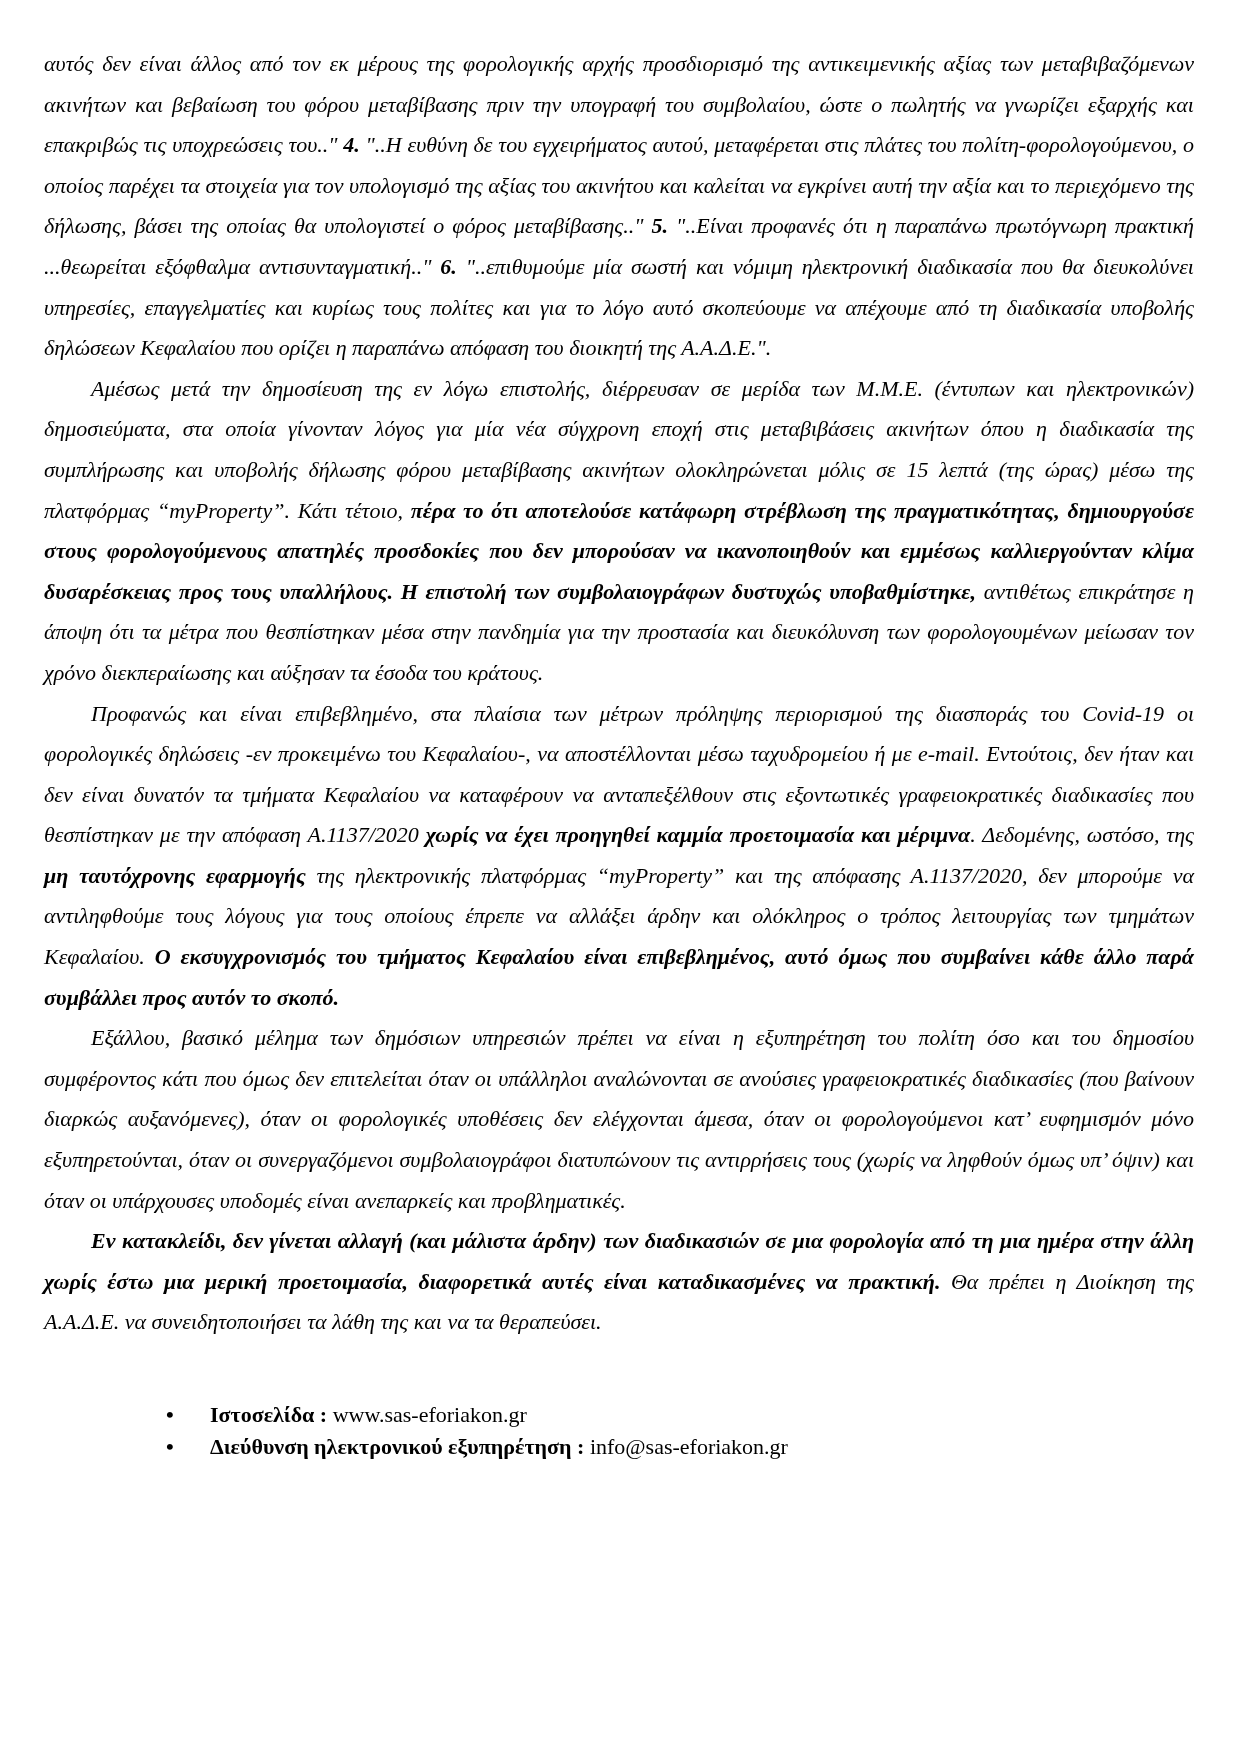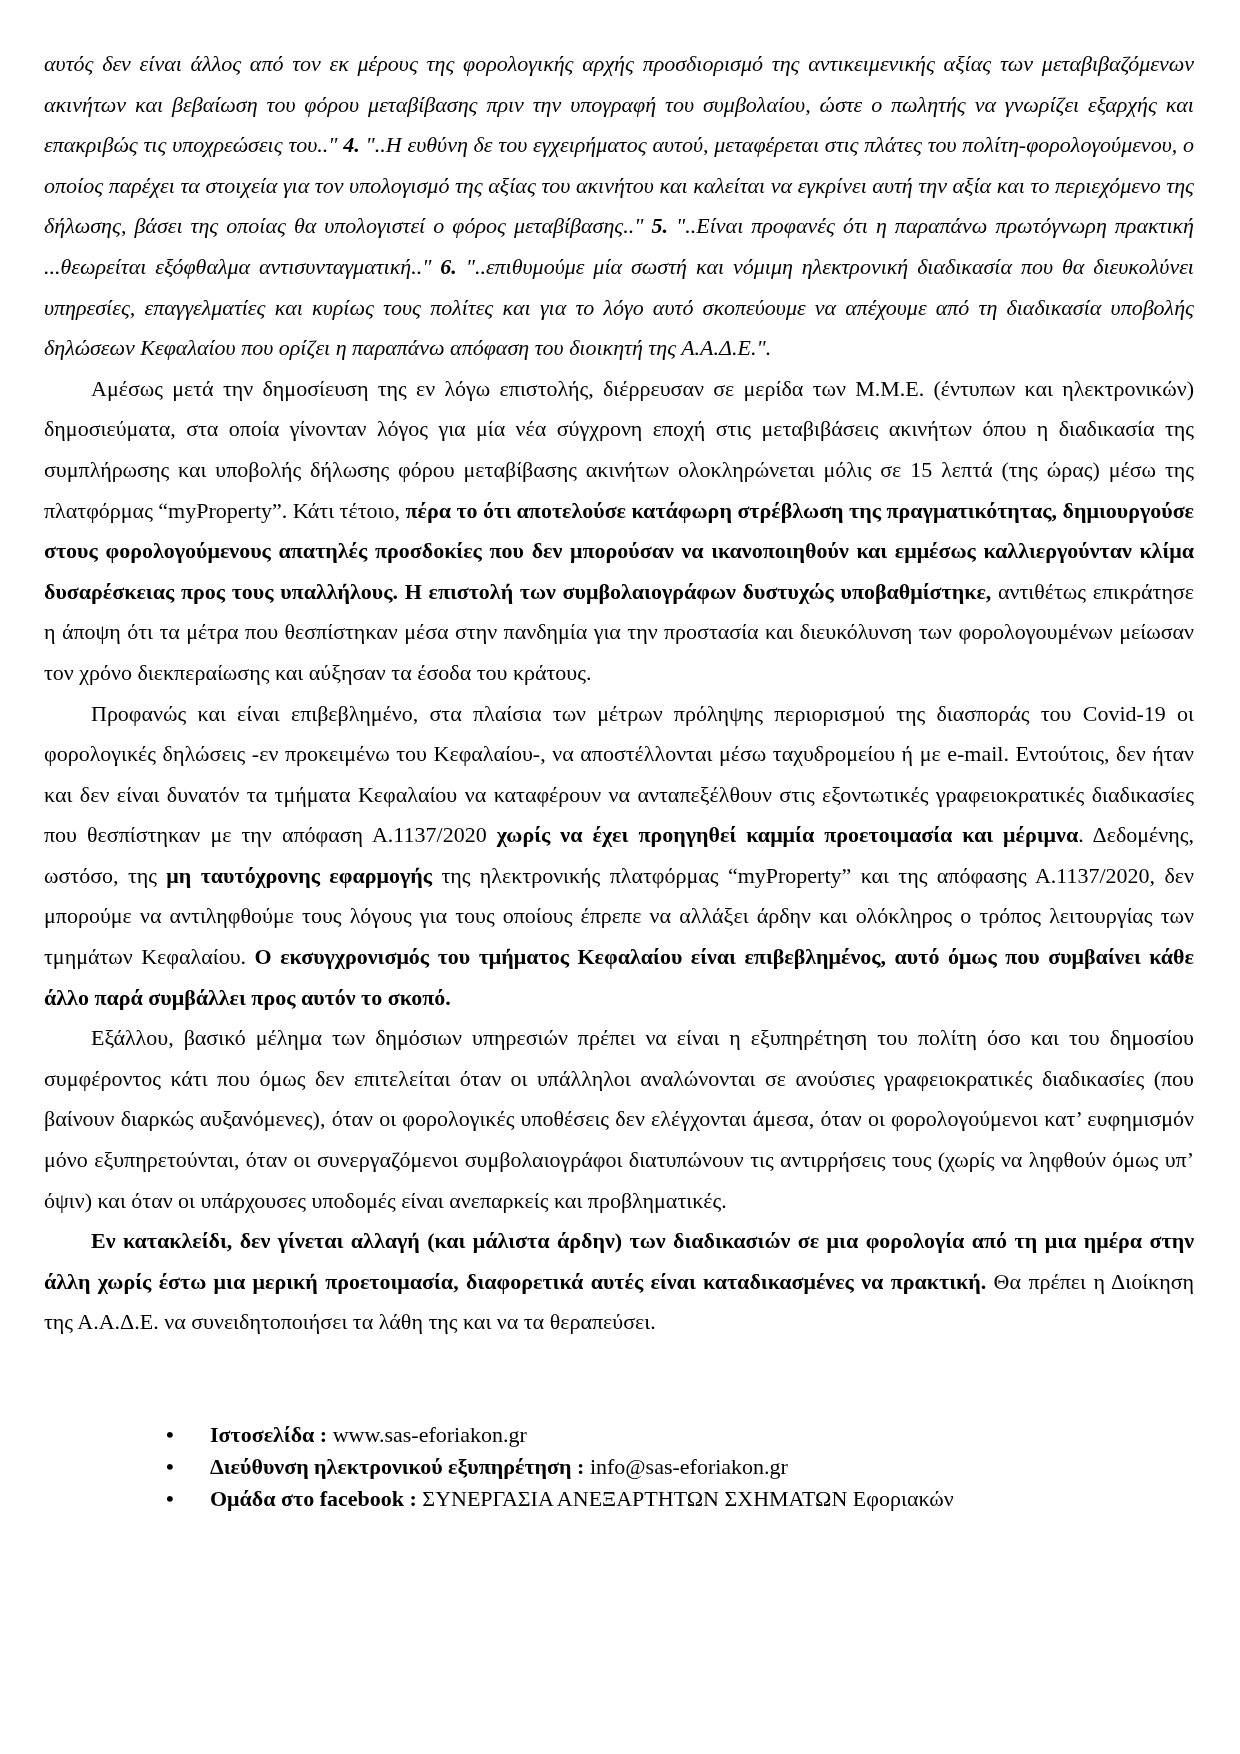--- a/index.html
+++ b/index.html
@@ -17,25 +17,26 @@
     height: 1503px;
     padding: 44px 46px 0 44px;
     background: #ffffff;
   }
   p.body {
     margin: 0;
     font-size: 22px;
     line-height: 40.6px;
     text-align: justify;
     color: #000000;
+    font-style: italic;
   }
   p.body.indent { text-indent: 47px; }
   p.body.italic { font-style: italic; }
   .bold { font-weight: bold; }
-  .contact-list { margin-top: 76px; }
+  .contact-list { margin-top: 56px; }
   .bullet-item {
     margin-left: 122px;
     font-size: 22px;
     line-height: 32px;
     color: #000000;
   }
   .bullet-dot {
     display: inline-block;
     width: 44px;
     font-weight: bold;
@@ -48,15 +49,14 @@
   <div id="doc-body">
       <p class="body italic"><span>αυτός δεν είναι άλλος από τον εκ μέρους της φορολογικής αρχής προσδιορισμό της αντικειμενικής αξίας των μεταβιβαζόμενων ακινήτων και βεβαίωση του φόρου μεταβίβασης πριν την υπογραφή του συμβολαίου, ώστε  ο πωλητής να γνωρίζει εξαρχής και επακριβώς τις υποχρεώσεις του.." </span><span class="bold">4.</span><span> "..Η ευθύνη δε του εγχειρήματος αυτού, μεταφέρεται στις πλάτες του πολίτη-φορολογούμενου, ο οποίος παρέχει τα στοιχεία για τον υπολογισμό της αξίας του ακινήτου και καλείται να εγκρίνει αυτή την αξία και το περιεχόμενο της δήλωσης, βάσει της οποίας θα υπολογιστεί ο φόρος μεταβίβασης.." </span><span class="bold">5.</span><span> "..Είναι προφανές ότι η παραπάνω πρωτόγνωρη πρακτική ...θεωρείται εξόφθαλμα αντισυνταγματική.." </span><span class="bold">6.</span><span> "..επιθυμούμε μία σωστή και νόμιμη ηλεκτρονική διαδικασία που θα διευκολύνει υπηρεσίες, επαγγελματίες και κυρίως τους πολίτες και για το λόγο αυτό σκοπεύουμε να απέχουμε από τη διαδικασία υποβολής δηλώσεων Κεφαλαίου που ορίζει η παραπάνω απόφαση του διοικητή της Α.Α.Δ.Ε.".</span></p>
       <p class="body indent"><span>Αμέσως μετά την δημοσίευση της εν λόγω επιστολής, διέρρευσαν σε μερίδα των Μ.Μ.Ε. (έντυπων και ηλεκτρονικών) δημοσιεύματα, στα οποία γίνονταν λόγος για μία νέα σύγχρονη εποχή στις μεταβιβάσεις ακινήτων όπου η διαδικασία της συμπλήρωσης και υποβολής δήλωσης φόρου μεταβίβασης ακινήτων ολοκληρώνεται μόλις σε 15 λεπτά (της ώρας) μέσω της πλατφόρμας “myProperty”. Κάτι τέτοιο, </span><span class="bold">πέρα το ότι αποτελούσε κατάφωρη στρέβλωση της πραγματικότητας, δημιουργούσε στους φορολογούμενους απατηλές προσδοκίες που δεν μπορούσαν να ικανοποιηθούν και εμμέσως καλλιεργούνταν κλίμα δυσαρέσκειας προς τους υπαλλήλους. Η επιστολή των συμβολαιογράφων δυστυχώς υποβαθμίστηκε,</span><span> αντιθέτως επικράτησε η άποψη ότι τα μέτρα που θεσπίστηκαν μέσα στην πανδημία για την προστασία και διευκόλυνση των φορολογουμένων μείωσαν τον χρόνο διεκπεραίωσης και αύξησαν τα έσοδα του κράτους.</span></p>
       <p class="body indent"><span>Προφανώς και είναι επιβεβλημένο, στα πλαίσια των μέτρων πρόληψης περιορισμού της διασποράς του Covid-19 οι φορολογικές δηλώσεις -εν προκειμένω του Κεφαλαίου-, να αποστέλλονται μέσω ταχυδρομείου ή με e-mail. Εντούτοις, δεν ήταν και δεν είναι δυνατόν τα τμήματα Κεφαλαίου να καταφέρουν να ανταπεξέλθουν στις εξοντωτικές γραφειοκρατικές διαδικασίες που θεσπίστηκαν με την απόφαση Α.1137/2020 </span><span class="bold">χωρίς να έχει προηγηθεί καμμία προετοιμασία και μέριμνα</span><span>. Δεδομένης, ωστόσο, της </span><span class="bold">μη ταυτόχρονης εφαρμογής</span><span> της ηλεκτρονικής πλατφόρμας “myProperty” και της απόφασης Α.1137/2020, δεν μπορούμε να αντιληφθούμε τους λόγους για τους οποίους έπρεπε να αλλάξει άρδην και ολόκληρος ο τρόπος λειτουργίας των τμημάτων Κεφαλαίου. </span><span class="bold">Ο εκσυγχρονισμός του τμήματος Κεφαλαίου είναι επιβεβλημένος, αυτό όμως που συμβαίνει κάθε άλλο παρά συμβάλλει προς αυτόν το σκοπό.</span></p>
       <p class="body indent"><span>Εξάλλου, βασικό μέλημα των δημόσιων υπηρεσιών πρέπει να είναι η εξυπηρέτηση του πολίτη όσο και του δημοσίου συμφέροντος κάτι που όμως δεν επιτελείται όταν οι υπάλληλοι αναλώνονται σε ανούσιες γραφειοκρατικές διαδικασίες (που βαίνουν διαρκώς αυξανόμενες), όταν οι φορολογικές υποθέσεις δεν ελέγχονται άμεσα, όταν οι φορολογούμενοι κατ’ ευφημισμόν μόνο εξυπηρετούνται, όταν οι συνεργαζόμενοι συμβολαιογράφοι διατυπώνουν τις αντιρρήσεις τους (χωρίς να ληφθούν όμως υπ’ όψιν) και όταν οι υπάρχουσες υποδομές είναι ανεπαρκείς και προβληματικές.</span></p>
       <p class="body indent"><span class="bold">Εν κατακλείδι, δεν γίνεται αλλαγή (και μάλιστα άρδην) των διαδικασιών σε μια φορολογία από τη μια ημέρα στην άλλη χωρίς έστω μια μερική προετοιμασία, διαφορετικά αυτές είναι καταδικασμένες να πρακτική.</span><span> Θα πρέπει η Διοίκηση της Α.Α.Δ.Ε. να συνειδητοποιήσει τα λάθη της και να τα θεραπεύσει.</span></p>
     </div>
   <div id="contact-list" class="contact-list">
       <div class="bullet-item"><span class="bullet-dot">•</span><span class="bold">Ιστοσελίδα :</span>  <span>www.sas-eforiakon.gr</span></div>
       <div class="bullet-item"><span class="bullet-dot">•</span><span class="bold">Διεύθυνση ηλεκτρονικού εξυπηρέτηση :</span>  <span>info@sas-eforiakon.gr</span></div>
-      <div class="bullet-item"><span class="bullet-dot">•</span><span class="bold">Ομάδα στο facebook :</span>  <span>ΣΥΝΕΡΓΑΣΙΑ ΑΝΕΞΑΡΤΗΤΩΝ ΣΧΗΜΑΤΩΝ Εφοριακών</span></div>
     </div>
 </div>
 
 </body></html>

